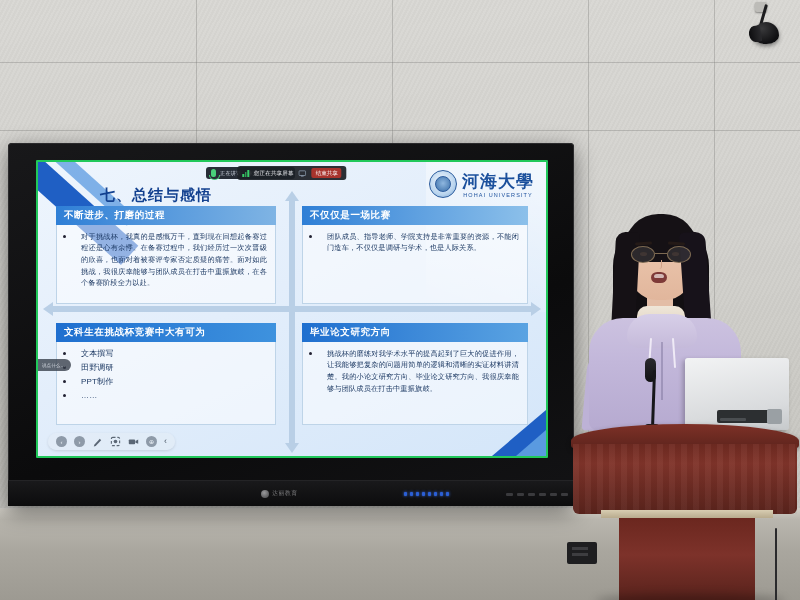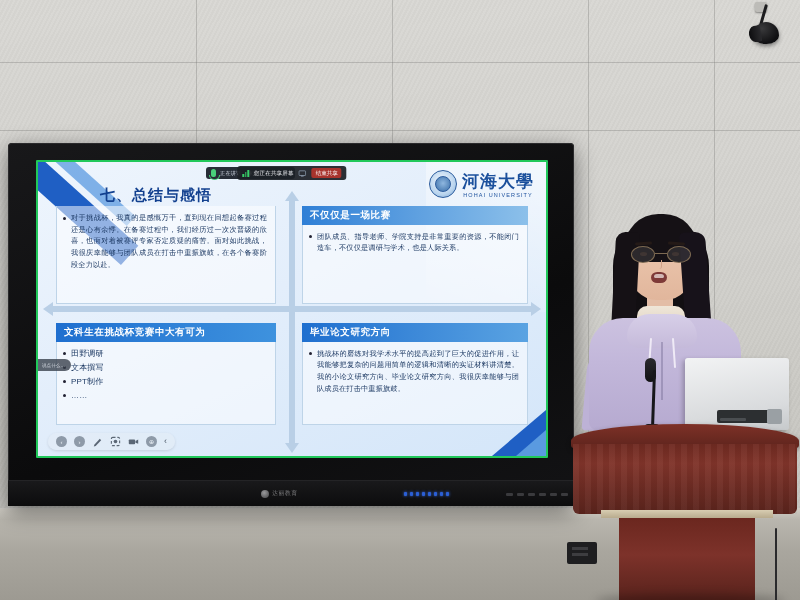--- a/index.html
+++ b/index.html
@@ -187,21 +187,21 @@
   }
   .card-head.h1 { background:linear-gradient(90deg,#2f7fd6,#7fb4e4); }
   .card-head.h2 { background:linear-gradient(90deg,#2f7fd6,#8cc0ea); }
   .card-head.h3 { background:linear-gradient(90deg,#1f6fcf,#3e92de); }
   .card-head.h4 { background:linear-gradient(90deg,#1f6fcf,#5aa3e2); }
   .card-body {
     flex:1; background:rgba(255,255,255,.52);
     border:1px solid #bed4e8; border-top:none;
     padding:6px 8px 6px 6px;
   }
-  .bl { display:flex; gap:5px; margin-bottom:2px; }
+  .bl { display:flex; gap:15px; margin-bottom:2px; }
   .bl-dot { flex:none; width:3px; height:3px; border-radius:50%;
     background:#223; margin-top:4.5px; }
   .bl-tx { font-size:7.2px; line-height:1.62; color:#16335e; text-align:justify;
     letter-spacing:.15px; }
   .bl-tx.lg { font-size:8px; line-height:1.5; }
 
   #q1 { left:18px;  top:44px;  width:220px; height:98px; }
   #q2 { left:264px; top:44px;  width:226px; height:98px; }
   #q3 { left:18px;  top:161px; width:220px; height:102px; }
   #q4 { left:264px; top:161px; width:226px; height:102px; }
@@ -412,20 +412,21 @@
           <div>
             <div class="logo-cn">河海大學</div>
             <div class="logo-en">HOHAI UNIVERSITY</div>
           </div>
         </div>
 
         <div class="axis-v"></div>
         <div class="axis-h"></div>
 
         <div class="card" id="q1">
+          <div class="card-head h1">不断进步、打磨的过程</div>
           <div class="card-body">
             <div class="bl">
               <span class="bl-dot"></span>
               <span class="bl-tx">对于挑战杯，我真的是感慨万千，直到现在回想起备赛过程还是心有余悸。在备赛过程中，我们经历过一次次晋级的欣喜，也面对着被赛评专家否定质疑的痛苦。面对如此挑战，我很庆幸能够与团队成员在打击中重振旗鼓，在各个备赛阶段全力以赴。</span>
             </div>
           </div>
         </div>
 
         <div class="card" id="q2">
           <div class="card-head h2">不仅仅是一场比赛</div>
@@ -435,25 +436,25 @@
               <span class="bl-tx">团队成员、指导老师、学院支持是非常重要的资源，不能闭门造车，不仅仅是调研与学术，也是人际关系。</span>
             </div>
           </div>
         </div>
 
         <div class="card" id="q3">
           <div class="card-head h3">文科生在挑战杯竞赛中大有可为</div>
           <div class="card-body">
             <div class="bl">
               <span class="bl-dot"></span>
-              <span class="bl-tx lg">田野调研</span>
+              <span class="bl-tx lg">文本撰写</span>
             </div>
             <div class="bl">
               <span class="bl-dot"></span>
-              <span class="bl-tx lg">文本撰写</span>
+              <span class="bl-tx lg">田野调研</span>
             </div>
             <div class="bl">
               <span class="bl-dot"></span>
               <span class="bl-tx lg">PPT制作</span>
             </div>
             <div class="bl">
               <span class="bl-dot"></span>
               <span class="bl-tx lg">……</span>
             </div>
           </div>

